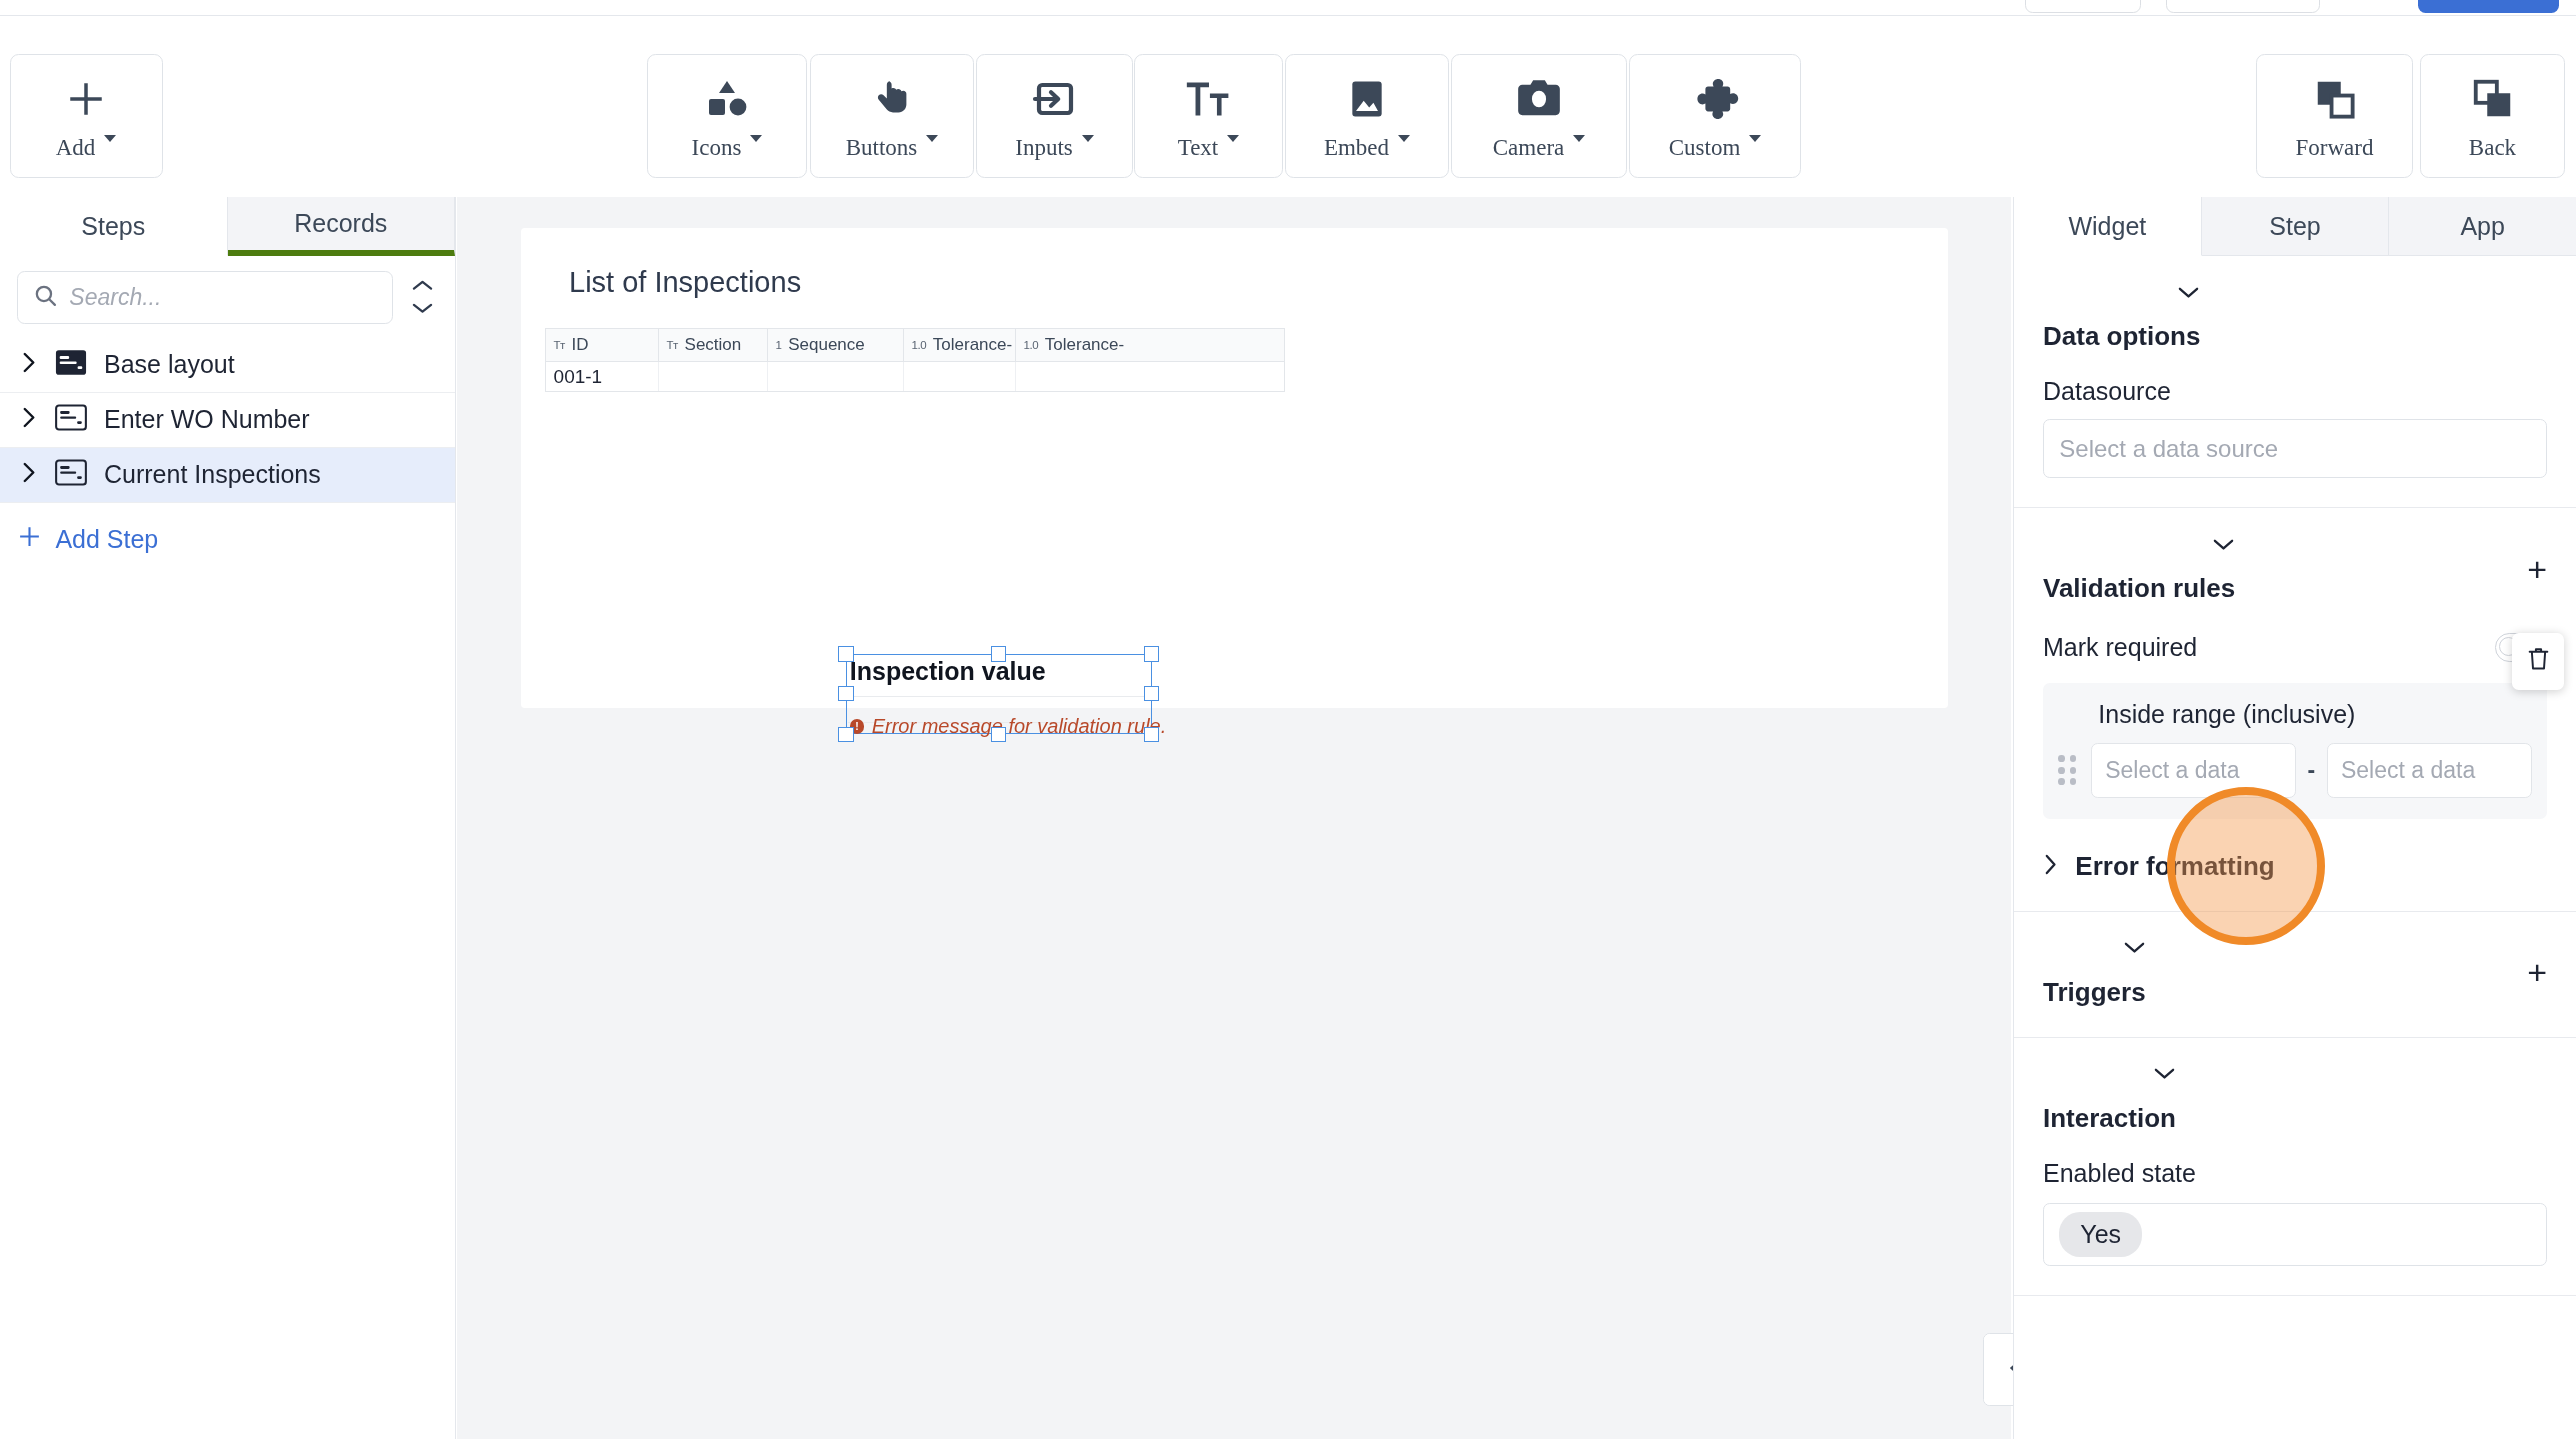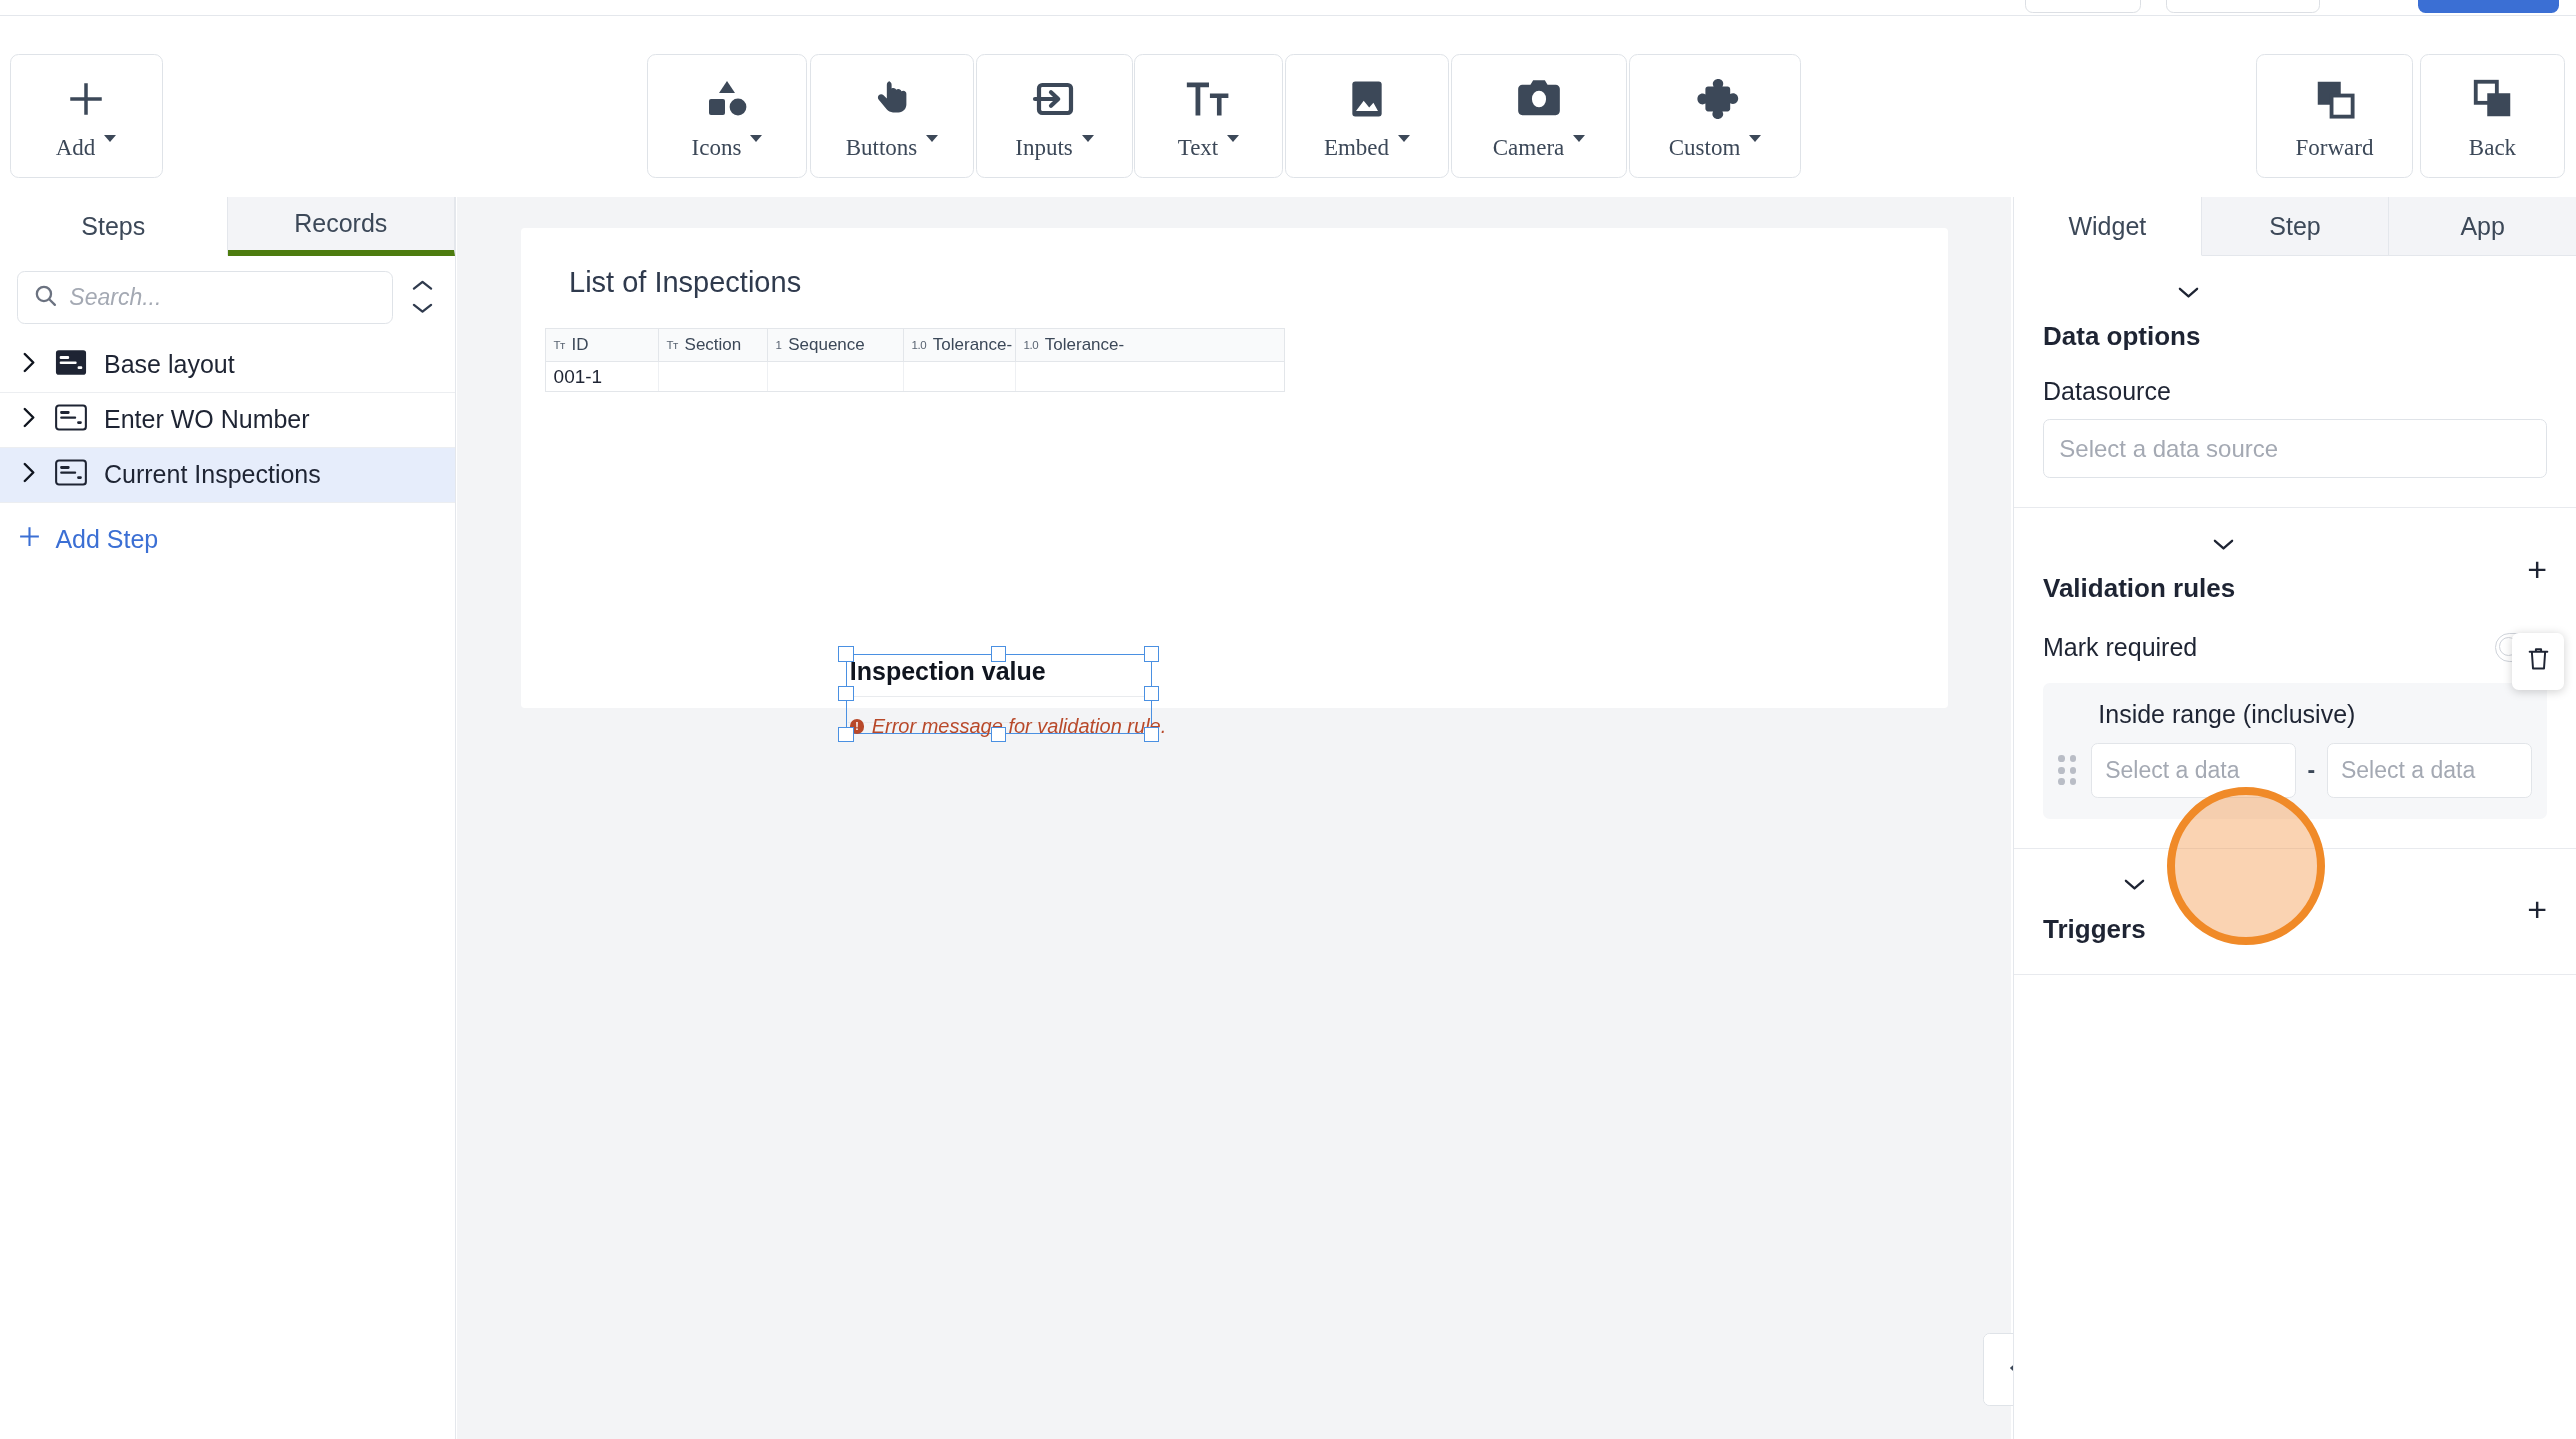--- a/index.html
+++ b/index.html
@@ -586,34 +586,58 @@
           <span class="rng-input">
             <span class="ph">Select a data</span>
           </span>
           <span class="rng-dash">-</span>
           <span class="rng-input">
             <span class="ph">Select a data</span>
           </span>
         </div>
       </div>
 
+      <div class="sub-sect">
+        <span class="chev">
+          <svg width="15.3" height="23" viewBox="0 0 16 24" fill="none" stroke="#1e2433" stroke-width="2.4" stroke-linecap="round" stroke-linejoin="round">
+              <path d="M4 3l8 9-8 9"></path>
+            </svg>
+        </span>
+        <span class="sect-title">Error formatting</span>
+      </div>
     </div>
 
     <div class="sect">
       <div class="sect-head">
         <div class="sect-head-l">
           <span class="chev">
             <svg width="23" height="15.3" viewBox="0 0 24 16" fill="none" stroke="#1e2433" stroke-width="2.4" stroke-linecap="round" stroke-linejoin="round">
                 <path d="M3 4l9 8 9-8"></path>
               </svg>
           </span>
           <span class="sect-title">Triggers</span>
         </div>
         <span class="plus-ico">+</span>
       </div>
     </div>
 
+    <div class="sect">
+      <div class="sect-head">
+        <div class="sect-head-l">
+          <span class="chev">
+            <svg width="23" height="15.3" viewBox="0 0 24 16" fill="none" stroke="#1e2433" stroke-width="2.4" stroke-linecap="round" stroke-linejoin="round">
+                <path d="M3 4l9 8 9-8"></path>
+              </svg>
+          </span>
+          <span class="sect-title">Interaction</span>
+        </div>
+      </div>
+      <div class="field-lbl">Enabled state</div>
+      <div class="enabled-box">
+        <span class="chip">Yes</span>
+      </div>
+    </div>
   </div>
 
   <div class="cursor-ring"></div>
 
 </div>
 
 
 </body></html>

